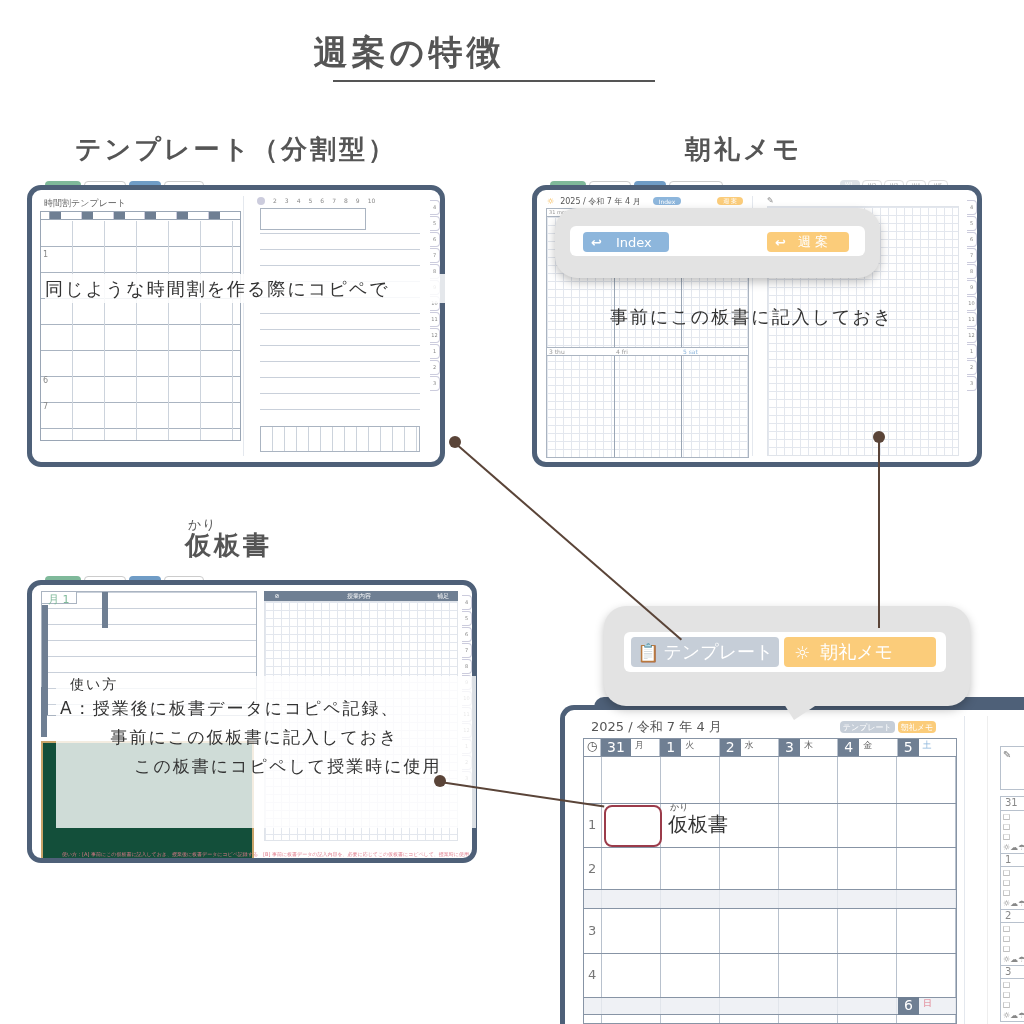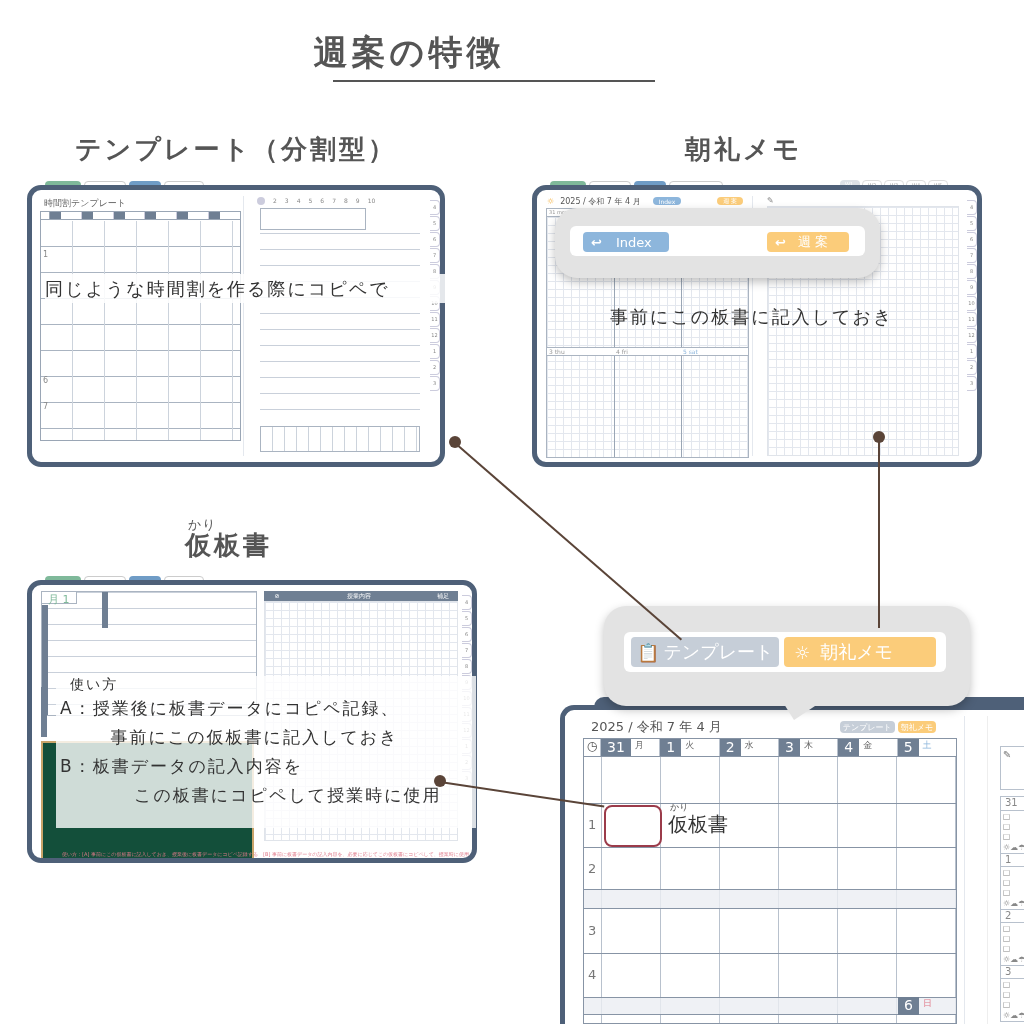--- a/index.html
+++ b/index.html
@@ -243,21 +243,20 @@
     <div class="sidetab">3</div>
   </div>
   <div style="position:absolute;left:30px;bottom:1px;font-size:5px;color:#e07a8a;white-space:nowrap;">使い方：[A] 事前にこの仮板書に記入しておき、授業後に板書データにコピペ記録する　[B] 事前に板書データの記入内容を、必要に応じてこの仮板書にコピペして、授業時に使用</div>
 </div>
 
 <div class="abs" style="left:56px;top:676px;width:420px;height:152px;background:rgba(255,255,255,0.8);">
   <div style="font-size:14px;color:#333;padding-left:14px;letter-spacing:2px;">使い方</div>
   <div style="font-size:17px;line-height:29px;color:#333;letter-spacing:2px;padding-left:4px;">
     <div>A：授業後に板書データにコピペ記録、</div>
     <div style="padding-left:24px;">　 事前にこの仮板書に記入しておき</div>
-    <div>B：板書データの記入内容を</div>
     <div style="padding-left:36px;">　　この板書にコピペして授業時に使用</div>
   </div>
 </div>
 
 <div class="abs" style="left:594px;top:697px;width:440px;height:12px;background:#4e6078;border-radius:10px 0 0 0;"></div>
 <div class="abs book" style="left:560px;top:705px;width:480px;height:340px;border-right:none;border-bottom:none;border-radius:14px 0 0 0;">
   <div class="page-l" style="left:0;width:400px;">
     <div style="display:flex;align-items:center;height:22px;padding-left:26px;font-size:13px;color:#555;">
       <span>2025 / 令和 7 年  4 月</span>
       <span class="pill" style="margin-left:118px;background:#c6ced8;font-size:8px;padding:0 3px;height:12px;">

